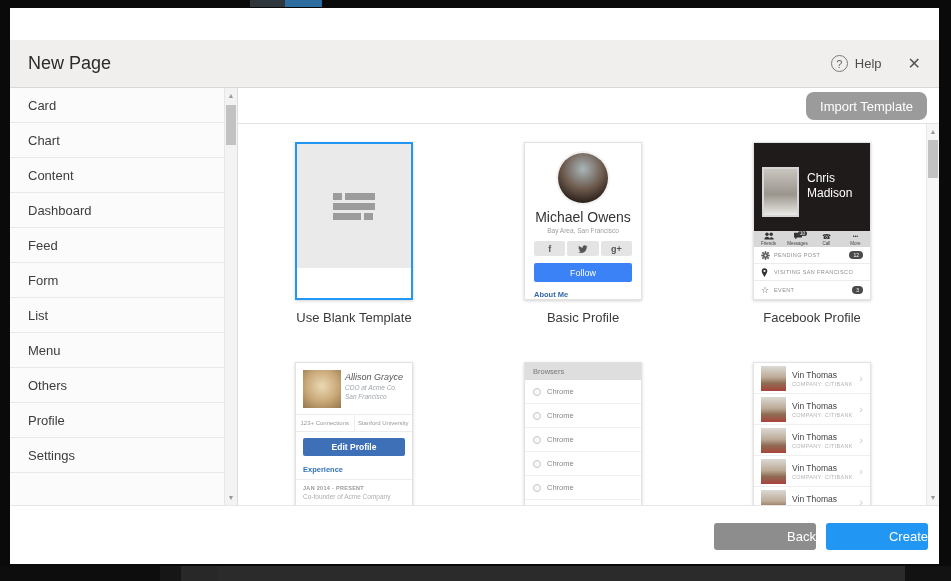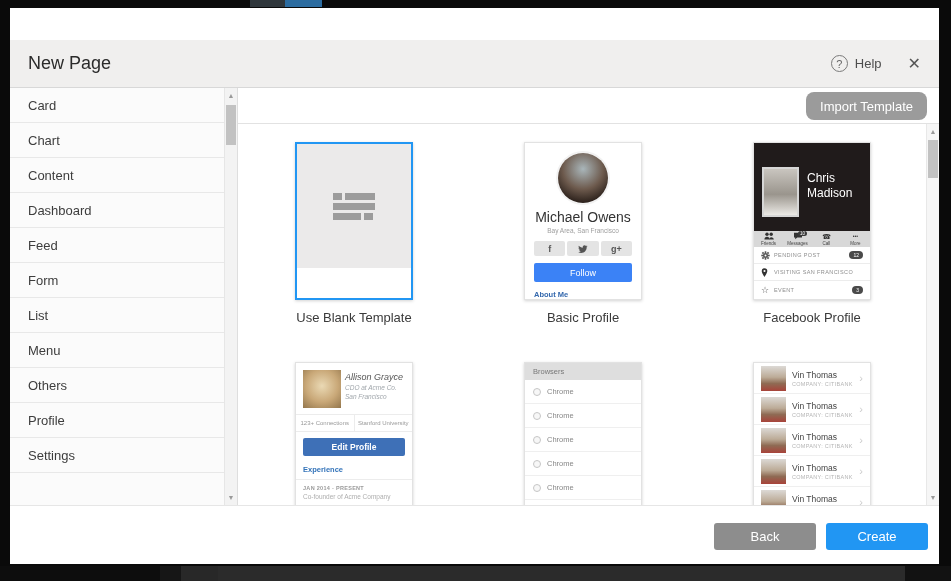--- a/index.html
+++ b/index.html
@@ -133,21 +133,21 @@
   .tl-avatar { width:25px; height:25px; flex:0 0 25px;
                background:linear-gradient(180deg,#dcd9d5 0%,#bcab97 45%,#8f6b54 70%,#a8433a 100%); }
   .tl-text { margin-left:6px; }
   .tl-name { font-size:8.5px; color:#444; }
   .tl-company { font-size:5.5px; color:#b5b5b5; letter-spacing:.3px; margin-top:1px; }
   .tl-chev { margin-left:auto; color:#ccc; font-size:11px; }
 
   
   .dlg-footer { height:59px; flex:0 0 59px; background:#fff; border-top:1px solid #e6e6e6; position:relative; }
   .back-btn, .create-btn { position:absolute; top:17px; width:102px; height:27px; border:none;
-                           border-radius:3px; color:#fff; font-size:13px; cursor:pointer; font-family:inherit; }
+                           border-radius:3px; color:#fff; font-size:13px; cursor:pointer; font-family:inherit;text-align:right; }
   .back-btn { right:123px; background:#8d8d8d; }
   .create-btn { right:11px; background:#2196f3; }
 
   svg { display:block; }
 </style>
 </head>
 <body>
 
 <div class="bg-frag bg-top-gray"></div>
 <div class="bg-frag bg-top-blue"></div>

